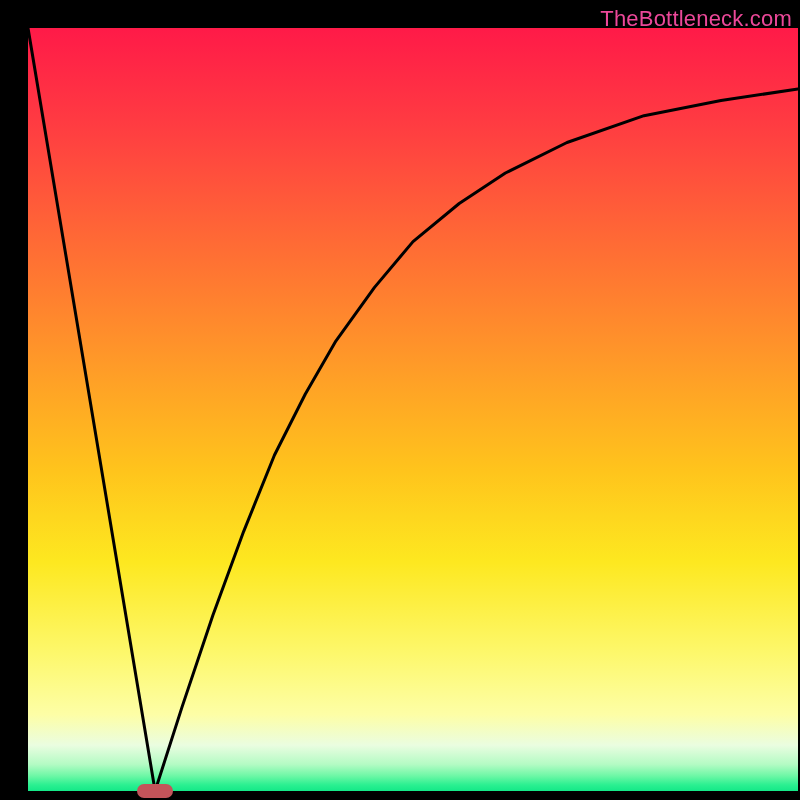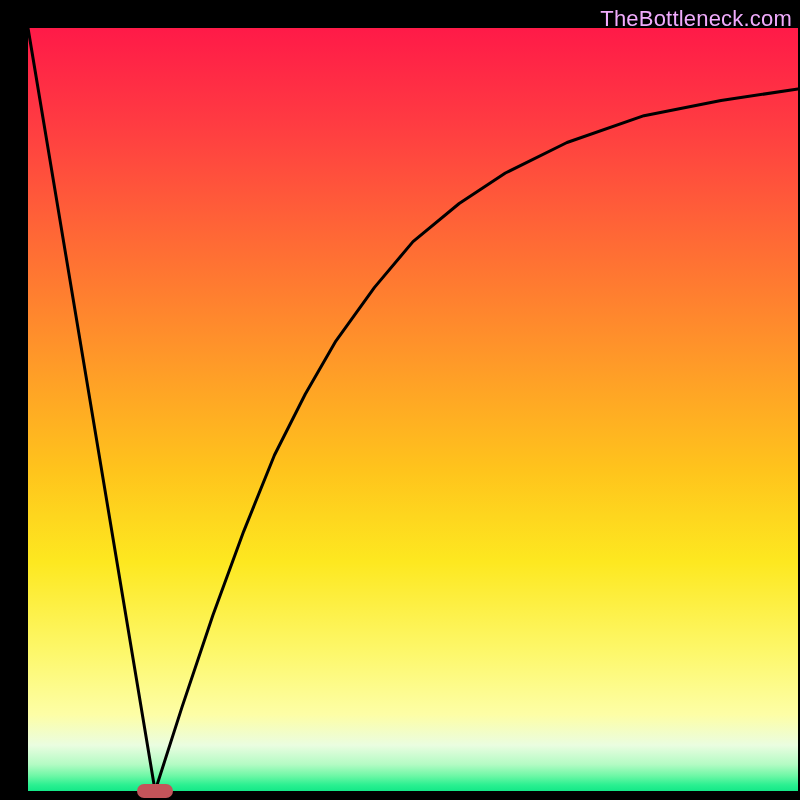--- a/index.html
+++ b/index.html
@@ -36,21 +36,21 @@
       #b4fbc4 96.5%,
       #6ef7a6 98%,
       #2bf091 99.2%,
       #14e888 100%
     );
   }
   .watermark {
     position: absolute;
     top: 6px;
     right: 8px;
-    color: #f0abfc;
+    color: #ec4899;
     font-size: 22px;
     font-weight: 500;
     letter-spacing: 0.2px;
     user-select: none;
   }
   svg.curve {
     position: absolute;
     left: 0;
     top: 0;
     width: 770px;

